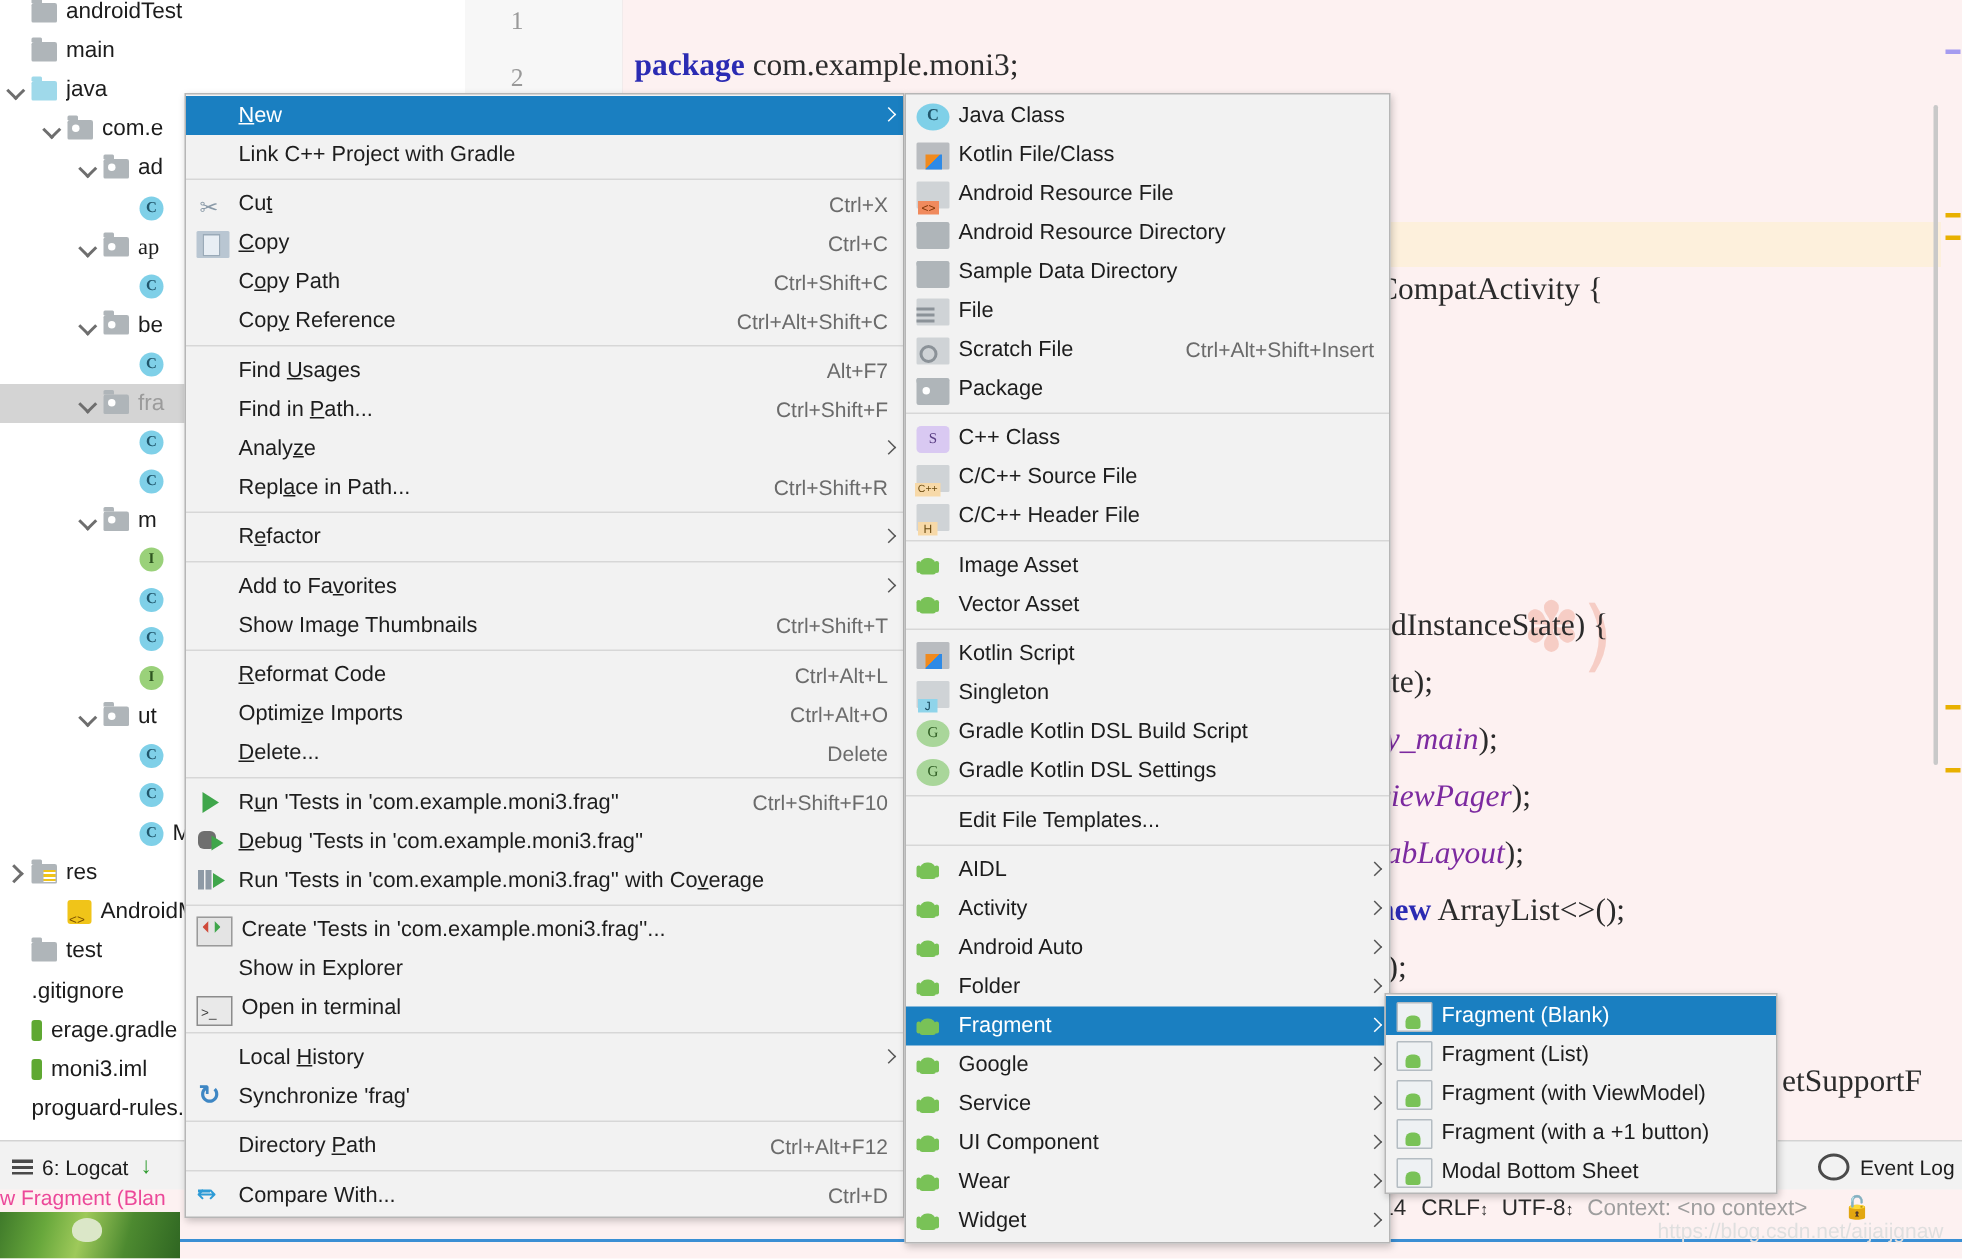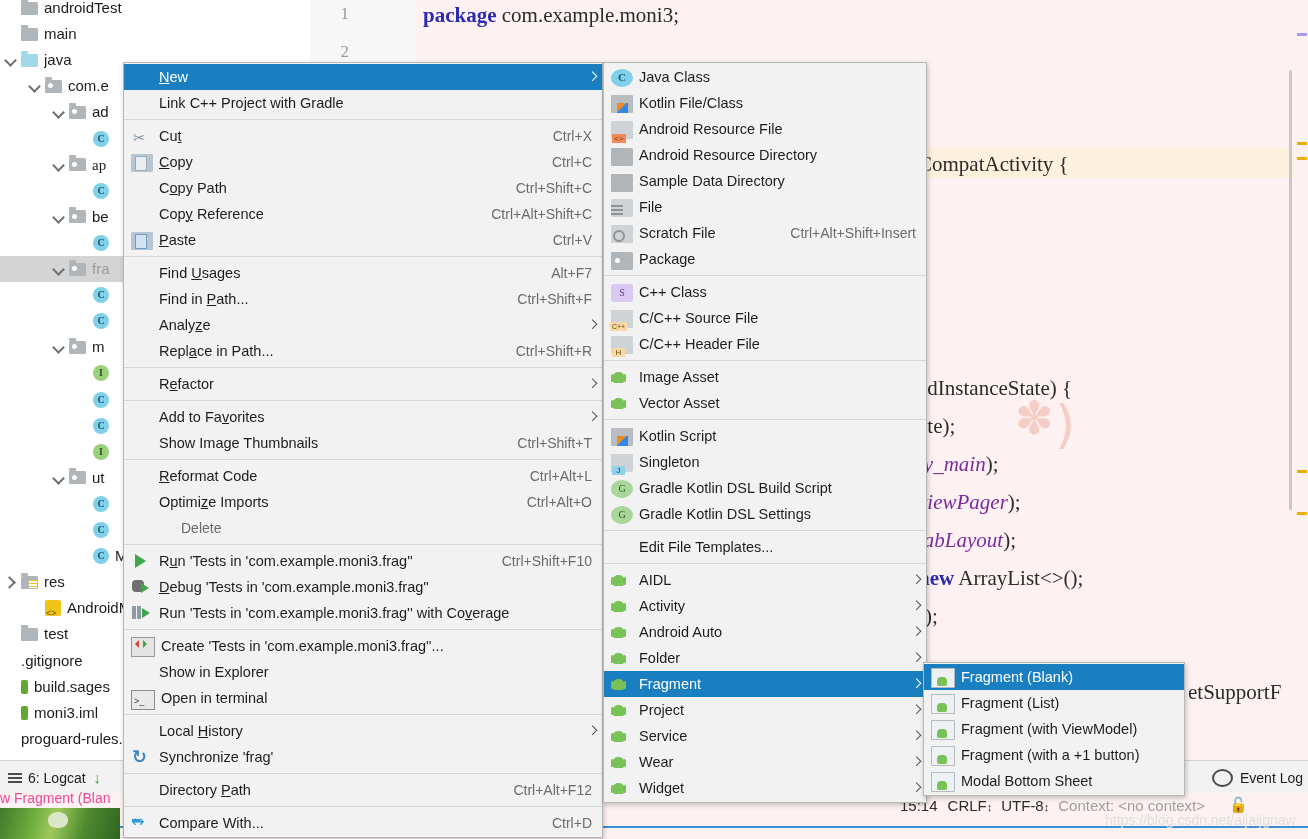--- a/index.html
+++ b/index.html
@@ -38,21 +38,21 @@
   .xml{width:16px;height:16px;margin-right:6px;flex:0 0 16px;background:#f0c419;border-radius:2px;position:relative;}
   .xml::after{content:"<>";position:absolute;left:1px;top:0px;font-size:9px;color:#7a4f00;}
   .gfile{width:7px;height:14px;margin-right:6px;flex:0 0 7px;background:#5fa832;border-radius:2px;}
   .tlabel{overflow:hidden;text-overflow:clip;}
   .tlabel.dim{color:#9b9b9b;}
 
   
   #gutter{position:absolute;left:310px;top:0;width:105px;height:770px;background:#f7f7f7;border-right:1px solid #d3d3d3;}
   .lnum{position:absolute;right:66px;color:#999;font-family:"Liberation Serif",serif;font-size:17px;}
   #editor{position:absolute;left:415px;top:0;right:0;height:770px;background:#fdf1f1;overflow:hidden;}
-  .code{position:absolute;white-space:pre;font-family:"Liberation Serif",serif;font-size:21px;color:#2b2b2b;}
+  .code{position:absolute;white-space:pre;font-family:"Liberation Serif",serif;font-size:21px;color:#2b2b2b;margin-top:28px;}
   .hl-line{position:absolute;left:0;right:0;height:30px;background:#fdf0dc;}
   .kw{color:#2b2bb3;font-weight:bold;}
   .fld2{color:#7c2aa0;font-style:italic;}
   .errmark{border-bottom:2px wavy #e06c75;}
   #marker-bar{position:absolute;right:0;top:0;width:14px;height:770px;background:#fdf1f1;}
   .mk{position:absolute;right:1px;width:10px;height:3px;}
   .mk.y{background:#e8b000;}
   .mk.p{background:#a59cf0;}
   .scrollcap{position:absolute;right:16px;width:3px;background:#c9c9c9;border-radius:2px;}
   .flower{position:absolute;color:#f6cdc5;font-size:46px;line-height:1;font-family:"DejaVu Sans",sans-serif;}
@@ -287,21 +287,21 @@
         <span class="fld"></span>
         <span class="tlabel">test</span>
       </div>
       <div class="trow" style="top: 647.5px; left: 4px;">
         <span class="arrow blank"></span>
         <span class="tlabel">.gitignore</span>
       </div>
       <div class="trow" style="top: 673.6px; left: 4px;">
         <span class="arrow blank"></span>
         <span class="gfile"></span>
-        <span class="tlabel">build.sages</span>
+        <span class="tlabel">erage.gradle</span>
       </div>
       <div class="trow" style="top: 699.7px; left: 4px;">
         <span class="arrow blank"></span>
         <span class="gfile"></span>
         <span class="tlabel">moni3.iml</span>
       </div>
       <div class="trow" style="top: 725.8px; left: 4px;">
         <span class="arrow blank"></span>
         <span class="tlabel">proguard-rules.</span>
       </div>
@@ -391,25 +391,20 @@
     <div class="mi">
       <span class="ic"></span>
       <span class="lbl">C<u>o</u>py Path</span>
       <span class="acc">Ctrl+Shift+C</span>
     </div>
     <div class="mi">
       <span class="ic"></span>
       <span class="lbl">Cop<u>y</u> Reference</span>
       <span class="acc">Ctrl+Alt+Shift+C</span>
     </div>
-    <div class="mi">
-      <span class="ic i-paste"></span>
-      <span class="lbl"><u>P</u>aste</span>
-      <span class="acc">Ctrl+V</span>
-    </div>
     <div class="sep"></div>
     <div class="mi">
       <span class="ic"></span>
       <span class="lbl">Find <u>U</u>sages</span>
       <span class="acc">Alt+F7</span>
     </div>
     <div class="mi">
       <span class="ic"></span>
       <span class="lbl">Find in <u>P</u>ath...</span>
       <span class="acc">Ctrl+Shift+F</span>
@@ -447,20 +442,21 @@
       <span class="lbl"><u>R</u>eformat Code</span>
       <span class="acc">Ctrl+Alt+L</span>
     </div>
     <div class="mi">
       <span class="ic"></span>
       <span class="lbl">Optimi<u>z</u>e Imports</span>
       <span class="acc">Ctrl+Alt+O</span>
     </div>
     <div class="mi">
       <span class="ic"></span>
+      <span class="lbl"><u>D</u>elete...</span>
       <span class="acc">Delete</span>
     </div>
     <div class="sep"></div>
     <div class="mi">
       <span class="ic i-run"></span>
       <span class="lbl">R<u>u</u>n 'Tests in 'com.example.moni3.frag''</span>
       <span class="acc">Ctrl+Shift+F10</span>
     </div>
     <div class="mi">
       <span class="ic i-debug"></span>
@@ -606,26 +602,31 @@
       <span class="lbl">Folder</span>
       <span class="sub"></span>
     </div>
     <div class="mi active">
       <span class="ic i-droid"></span>
       <span class="lbl">Fragment</span>
       <span class="sub"></span>
     </div>
     <div class="mi">
       <span class="ic i-droid"></span>
-      <span class="lbl">Project</span>
+      <span class="lbl">Google</span>
       <span class="sub"></span>
     </div>
     <div class="mi">
       <span class="ic i-droid"></span>
       <span class="lbl">Service</span>
+      <span class="sub"></span>
+    </div>
+    <div class="mi">
+      <span class="ic i-droid"></span>
+      <span class="lbl">UI Component</span>
       <span class="sub"></span>
     </div>
     <div class="mi">
       <span class="ic i-droid"></span>
       <span class="lbl">Wear</span>
       <span class="sub"></span>
     </div>
     <div class="mi">
       <span class="ic i-droid"></span>
       <span class="lbl">Widget</span>

